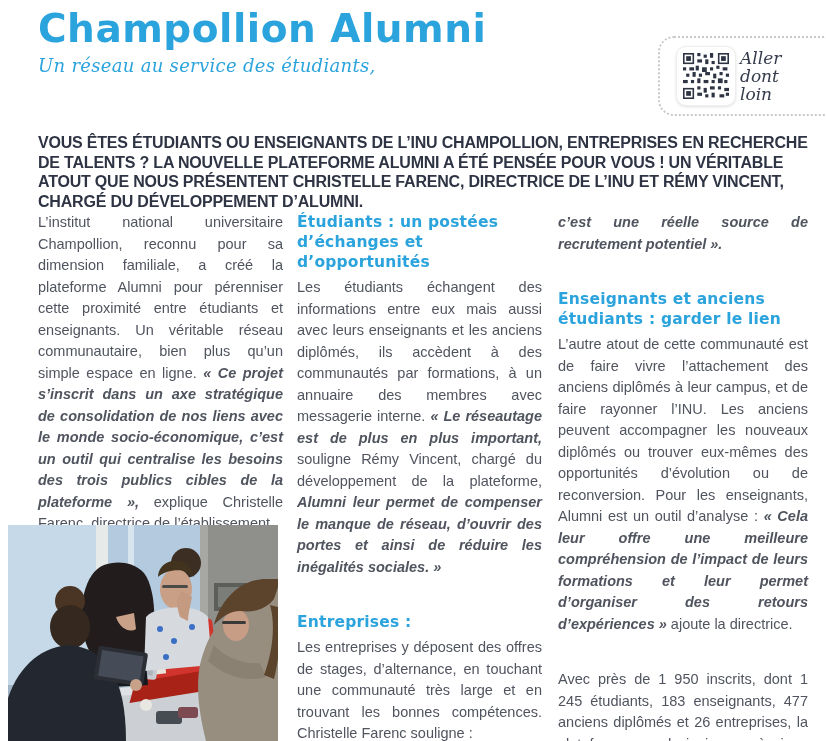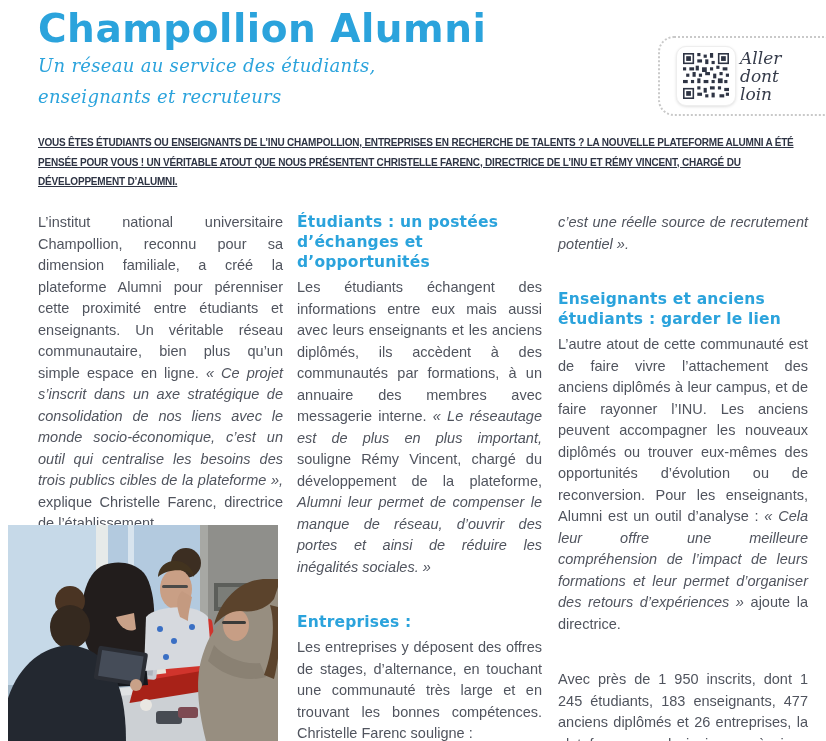--- a/index.html
+++ b/index.html
@@ -46,36 +46,35 @@
   }
   .qr-card svg{width:46px;height:46px;}
   .qr-label{
     margin-left:4px;
     font-family:"DejaVu Serif",serif;font-style:italic;
     font-size:17px;line-height:18px;color:#353B4A;
   }
   
   .intro{
     position:absolute;left:38px;top:133px;width:774px;
-    font-size:10px;font-weight:700;line-height:19.5px;
+    font-size:16px;font-weight:700;line-height:19.5px;
     color:var(--navy);
     letter-spacing:-0.2px;
     text-transform:uppercase;
-    text-decoration:underline;
   }
   
   .col{position:absolute;top:212px;}
   .col1{left:38px;width:245px;}
   .col2{left:297px;width:245px;}
   .col3{left:558px;width:250px;}
   .body{
     font-size:14.5px;line-height:21.5px;color:var(--body);
     text-align:justify;
   }
-  .body .it{font-style:italic;}
+  .body .it{font-style:italic;font-weight:bold;}
   .chead{
     font-family:"DejaVu Sans",sans-serif;
     font-size:15.5px;font-weight:800;line-height:20px;
     color:var(--accent);letter-spacing:.2px;
     margin-bottom:5px;
   }
   .mt{margin-top:34px;}
   
   .photo{
     position:absolute;left:8px;top:525px;width:270px;height:216px;
@@ -85,21 +84,20 @@
 </style>
 </head>
 <body>
 
 <div class="page">
 
   <header class="masthead">
     <h1 class="title">Champollion Alumni</h1>
     <div class="subtitle">
       <div>Un réseau au service des étudiants,</div>
-      <div>enseignants et recruteurs</div>
     </div>
   </header>
 
   <aside class="qr-panel">
     <div class="qr-card">
       <svg viewBox="0 0 29 29" aria-hidden="true">
         <g fill="#2E3444">
           <g>
               <rect x="0" y="0" width="7" height="7"></rect>
               <rect x="1" y="1" width="5" height="5" fill="#fff"></rect>

